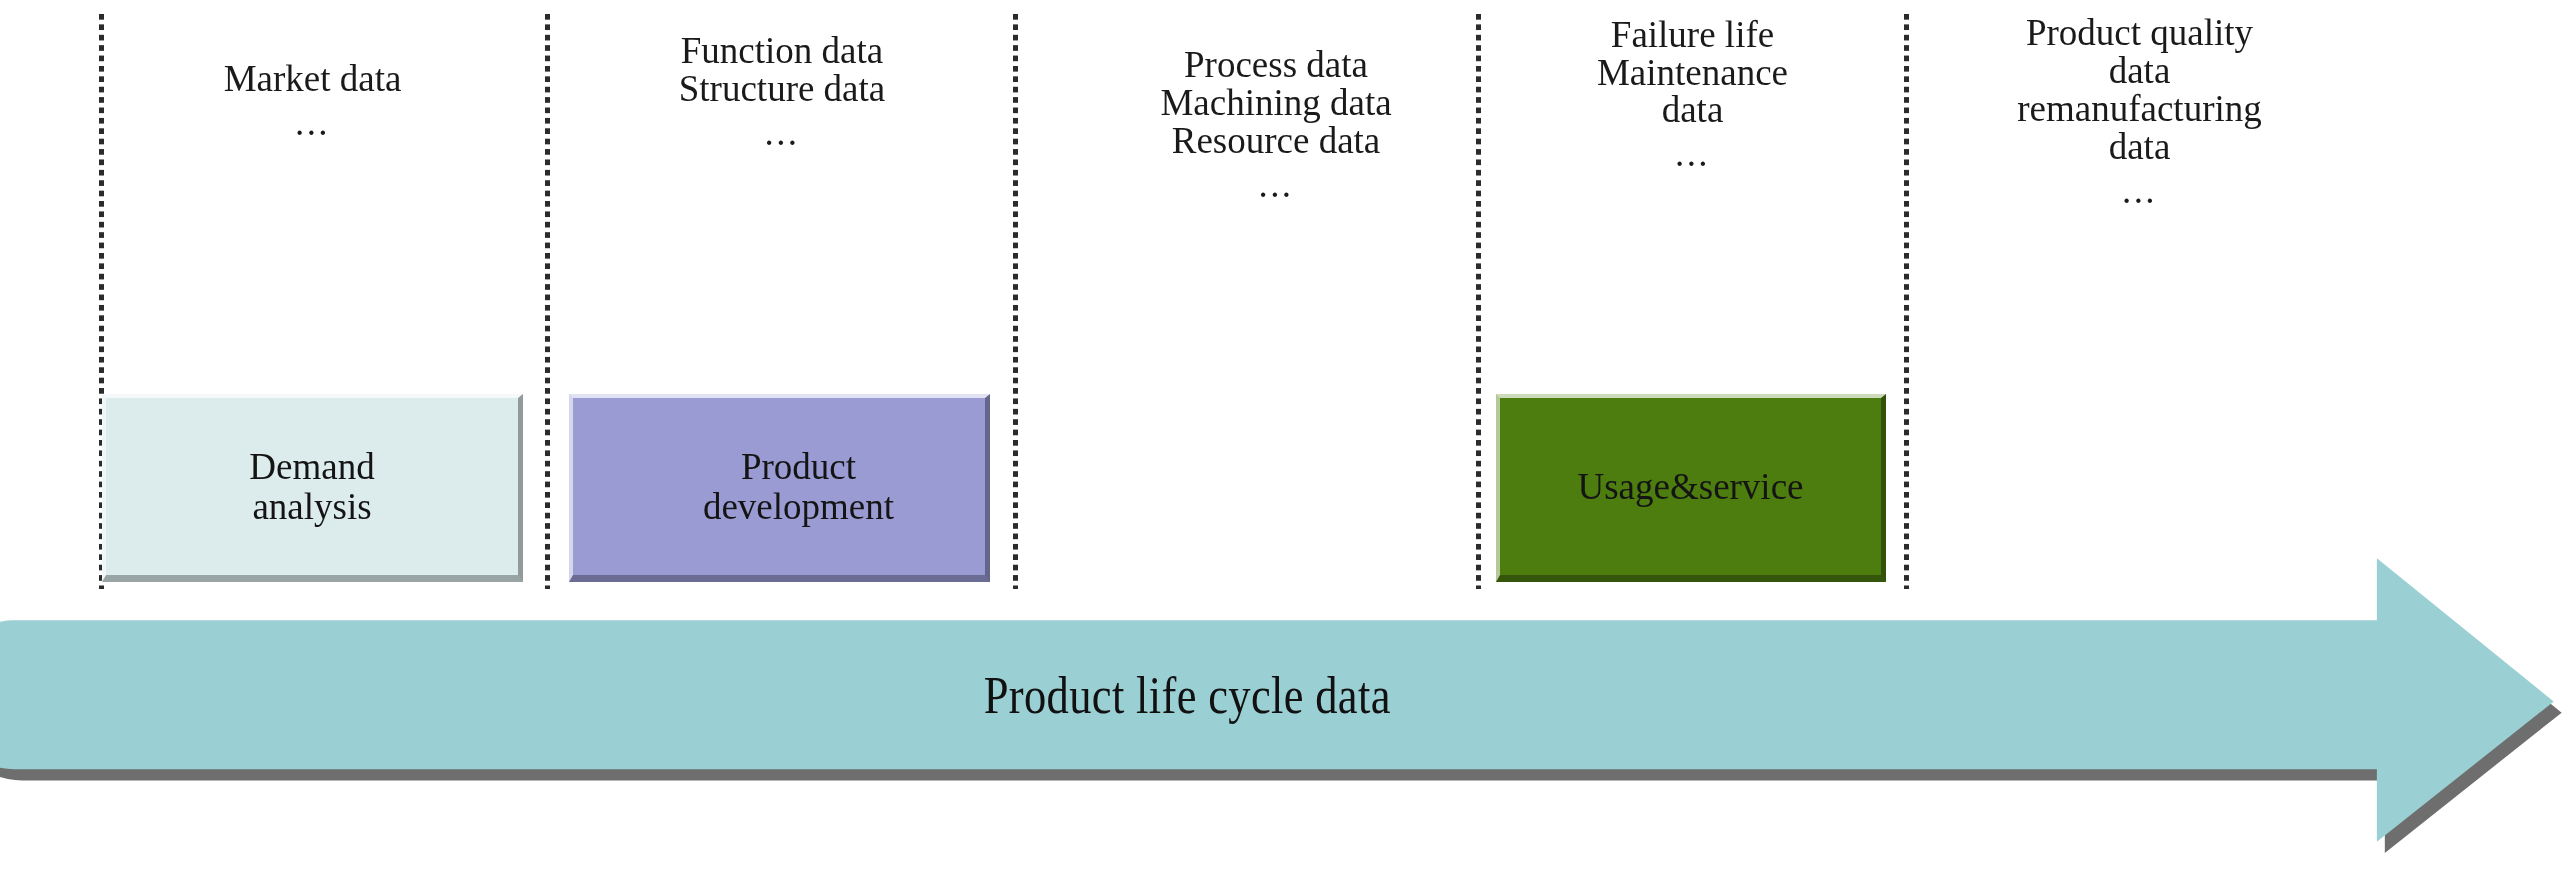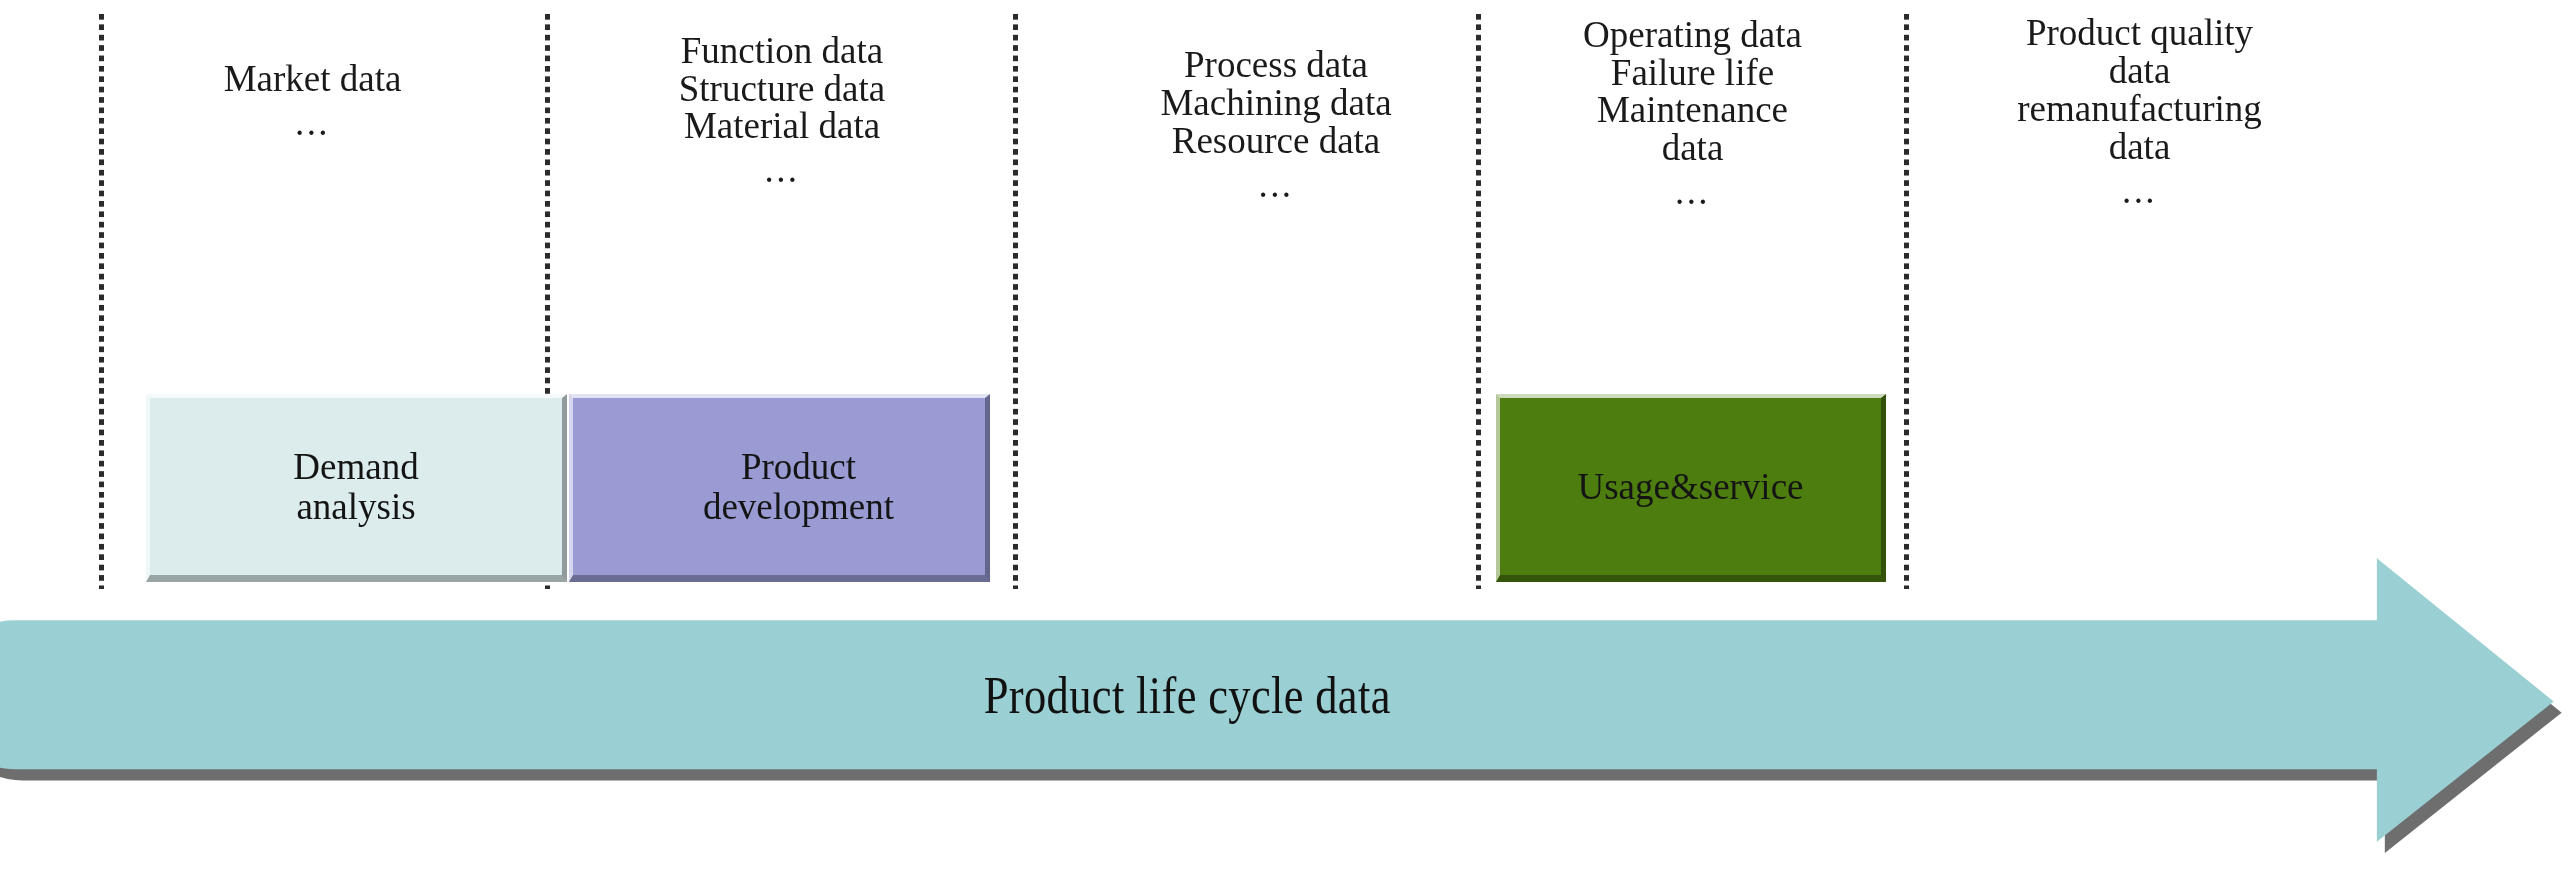--- a/index.html
+++ b/index.html
@@ -117,48 +117,46 @@
   <div class="divider" style="left:1904px;"></div>
 
   <div class="col-text" style="left:102px; width:421px; padding-top:46px;">
     <span class="line">Market data</span>
     <span class="dots">...</span>
   </div>
 
   <div class="col-text" style="left:551px; width:462px; padding-top:17.5px;">
     <span class="line">Function data</span>
     <span class="line">Structure data</span>
-    <span class="line">Material data</span>
     <span class="dots">...</span>
   </div>
 
   <div class="col-text" style="left:1048px; width:456px; padding-top:32px;">
     <span class="line">Process data</span>
     <span class="line">Machining data</span>
     <span class="line">Resource data</span>
     <span class="dots">...</span>
   </div>
 
   <div class="col-text" style="left:1482px; width:421px; padding-top:1.6px;">
-    <span class="line">Operating data</span>
     <span class="line">Failure life</span>
     <span class="line">Maintenance</span>
     <span class="line">data</span>
     <span class="dots">...</span>
   </div>
 
   <div class="col-text" style="left:1910px; width:459px; padding-top:0px;">
     <span class="line">Product quality</span>
     <span class="line">data</span>
     <span class="line">remanufacturing</span>
     <span class="line">data</span>
     <span class="dots">...</span>
   </div>
 
-  <div class="stage-box bev" style="left:102px; width:421px; background:#DCEBEC;margin-left:44px;">
+  <div class="stage-box bev" style="left:102px; width:421px; background:#DCEBEC;">
     <span class="bx-label">
       <span>Demand</span><br>
       <span>analysis</span>
     </span>
   </div>
 
   <div class="stage-box bev" style="left:569px; width:421px; background:#9A9BD3;padding-left:39px;">
     <span class="bx-label">
       <span>Product</span><br>
       <span>development</span>

